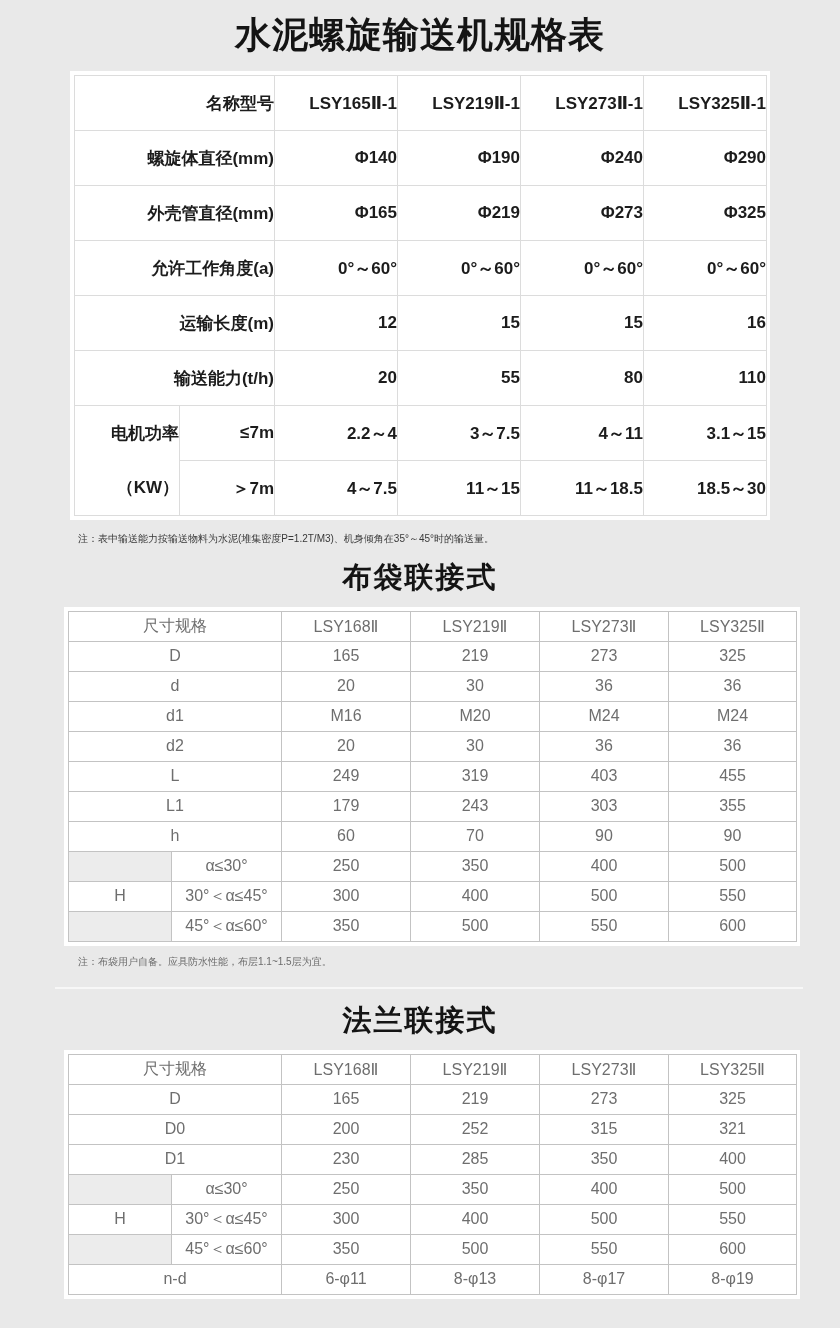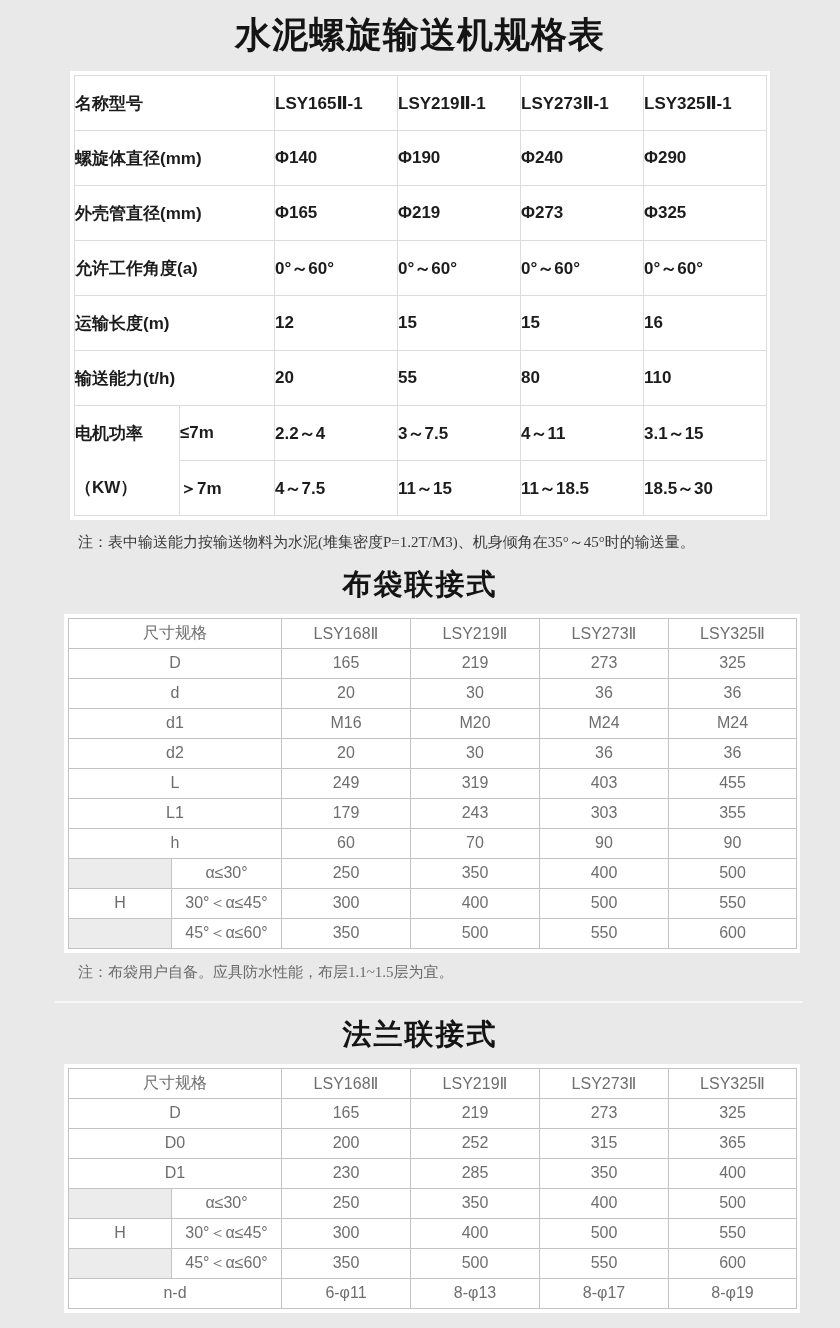--- a/index.html
+++ b/index.html
@@ -15,31 +15,31 @@
   .sub-title {
     text-align:center; font-size:29px; font-weight:bold; color:#141414;
     letter-spacing:2px; margin-top:14px; line-height:1.2;
   }
   .card { background:#ffffff; padding:4px; box-sizing:content-box; }
   .card-1 { width:692px; margin:15px 0 0 70px; }
   .card-2 { width:728px; margin:12px 0 0 64px; }
   table { border-collapse:collapse; table-layout:fixed; }
   .t1 { width:692px; }
   .t1 td {
-    border:1px solid #dcdcdc; height:54px; text-align:left; vertical-align:middle;
+    border:1px solid #dcdcdc; height:54px; text-align:right; vertical-align:middle;
     font-size:17px; font-weight:bold; color:#1c1c1c; padding:0;
   }
   .t1 .motor-label div { line-height:54px; }
   .t2 { width:728px; }
   .t2 td {
     border:1px solid #c3c3c3; height:29px; text-align:center; vertical-align:middle;
     font-size:16px; font-weight:normal; color:#6e6e6e; padding:0;
   }
   .t2 td.shade { background:#ececec; }
-  .note { font-size:15px; margin:12px 0 0 78px; line-height:1.4;font-family:Liberation Serif, serif; }
+  .note { font-size:10px; margin:12px 0 0 78px; line-height:1.4; }
   .note-1 { color:#393939; }
   .note-2 { color:#6b6b6b; margin-top:9px; }
   .section-divider { width:748px; margin:18px 0 0 55px; border-top:2px solid #f7f7f7; height:0; }
 </style>
 </head>
 <body>
 
 <div class="page">
 
   <div class="main-title">水泥螺旋输送机规格表</div>
@@ -247,21 +247,21 @@
         <td>165</td>
         <td>219</td>
         <td>273</td>
         <td>325</td>
       </tr>
       <tr>
         <td colspan="2">D0</td>
         <td>200</td>
         <td>252</td>
         <td>315</td>
-        <td>365</td>
+        <td>321</td>
       </tr>
       <tr>
         <td colspan="2">D1</td>
         <td>230</td>
         <td>285</td>
         <td>350</td>
         <td>400</td>
       </tr>
       <tr>
         <td class="shade"></td>

